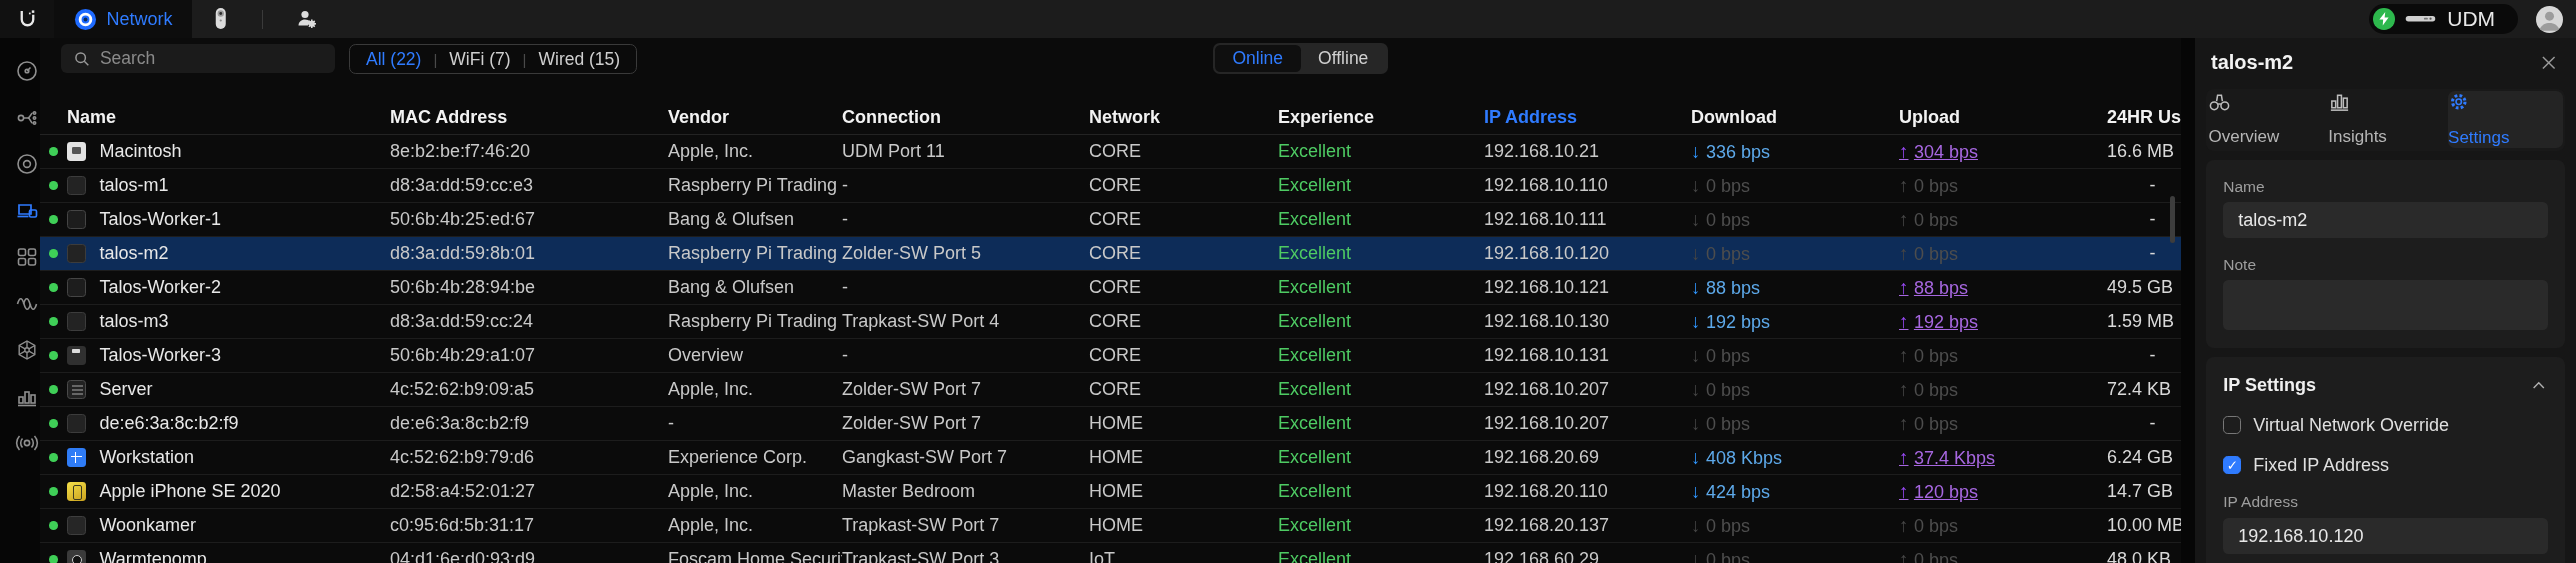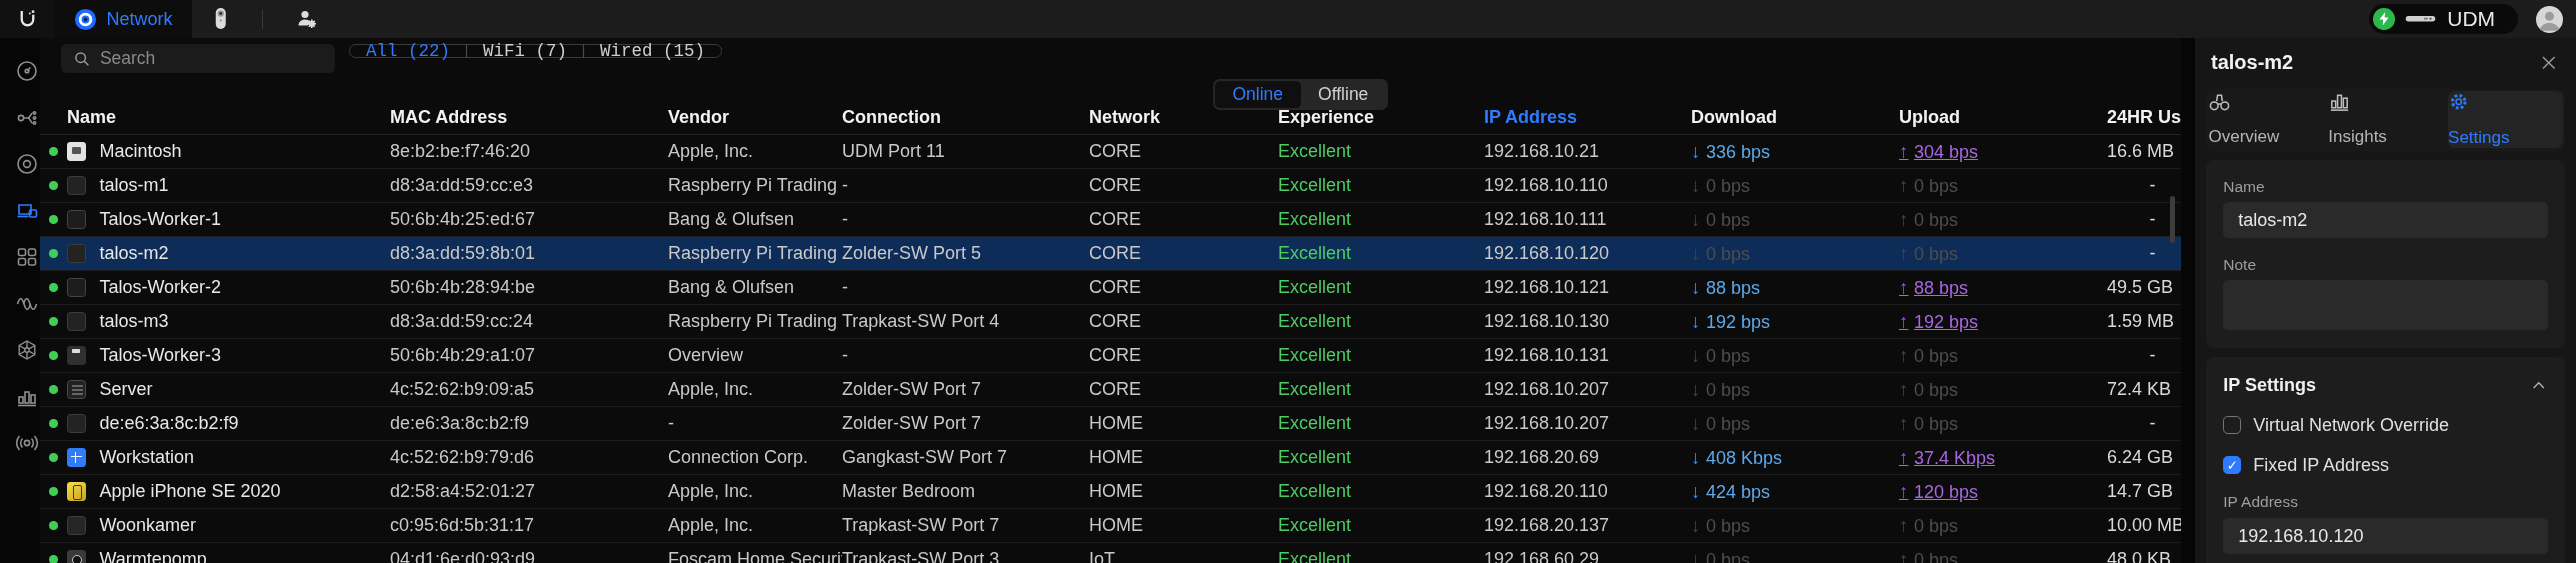--- a/index.html
+++ b/index.html
@@ -23,25 +23,25 @@
   .sidebar { position:absolute; left:0; top:38px; width:54px; height:525px; background:#060606; display:flex; flex-direction:column; align-items:center; padding-top:17.5px; gap:15.5px; }
   .side-item { width:31px; height:31px; display:flex; align-items:center; justify-content:center; border-radius:5.4px; cursor:pointer; }
   .side-item svg { stroke:#8f8f8f; }
   .side-item.active svg { stroke:#2f7bff; }
 
   
   .main { position:absolute; left:40px; top:38px; width:2141px; height:525px; background:#0b0b0b; overflow:hidden; }
   .toolbar { position:relative; height:63px; }
   .searchbox { position:absolute; left:21px; top:6px; width:274px; height:29px; background:#1b1b1b; border-radius:6px; display:flex; align-items:center; gap:9.4px; padding:0 12px; }
   .searchbox .ph { color:#8a8a8a; font-size:17.5px; }
-  .filterbox { position:absolute; left:309px; top:6px; height:14px; border:0.7px solid #3a3a3a; border-radius:6.7px; display:flex; align-items:center; padding:0 16px; gap:12px;font-family:Liberation Mono, monospace; }
+  .filterbox { position:absolute; left:309px; top:6px; height:30px; border:0.7px solid #3a3a3a; border-radius:6.7px; display:flex; align-items:center; padding:0 16px; gap:12px; }
   .filter { font-size:17.5px; color:#cfcfcf; cursor:pointer; white-space:nowrap; }
   .filter.active { color:#2f7bff; }
   .filter-sep { color:#4a4a4a; font-size:15px; }
-  .segment { position:absolute; left:1173px; top:4.7px; height:31px; background:#262626; border-radius:6.7px; display:flex; padding:2px;margin-top:36px; }
+  .segment { position:absolute; left:1173px; top:4.7px; height:31px; background:#262626; border-radius:6.7px; display:flex; padding:2px; }
   .seg-opt { min-width:67px; padding:0 17.5px; display:flex; align-items:center; justify-content:center; font-size:17.5px; color:#d0d0d0; border-radius:5.4px; cursor:pointer; }
   .seg-opt.active { background:#0f0f0f; color:#2f7bff; }
 
   .grid { display:grid; grid-template-columns:27px 323px 278px 174px 247px 189px 206px 207px 208px 208px 74px; align-items:center; }
   .thead { height:34px; border-bottom:0.7px solid #232323; }
   .thead .c { color:#f2f2f2; font-size:18px; font-weight:bold; }
   .thead .c.sorted { color:#2f7bff; }
   .tbody { position:relative; height:429px; overflow:hidden; }
   .trow { height:34px; border-bottom:0.7px solid #1d1d1d; cursor:pointer; }
   .trow.selected { background:#0d2c58; }
@@ -430,21 +430,21 @@
         </div>
         <div class="grid trow">
           <div class="c dotc">
             <span class="dot"></span>
           </div>
           <div class="c namec">
             <span class="dev-icon windows-pc"></span>
             <span>Workstation</span>
           </div>
           <div class="c">4c:52:62:b9:79:d6</div>
-          <div class="c">Connection Corp.</div>
+          <div class="c">Experience Corp.</div>
           <div class="c">Gangkast-SW Port 7</div>
           <div class="c">HOME</div>
           <div class="c exp">Excellent</div>
           <div class="c">192.168.20.69</div>
           <div class="c dl"><span class="arr">↓</span>408 Kbps</div>
           <div class="c ul"><span class="arr">↑</span>37.4 Kbps</div>
           <div class="c usage">6.24 GB</div>
         </div>
         <div class="grid trow">
           <div class="c dotc">

